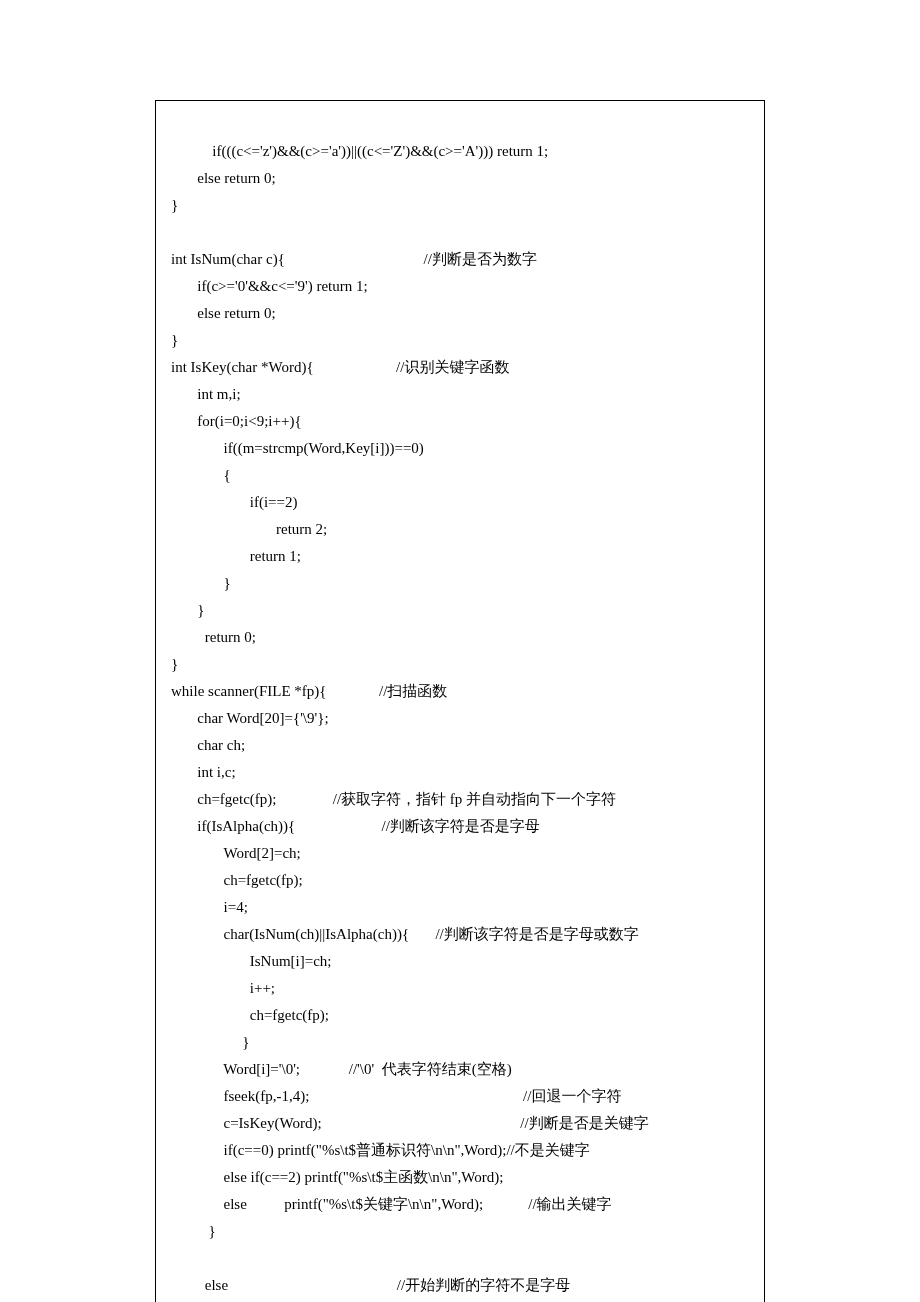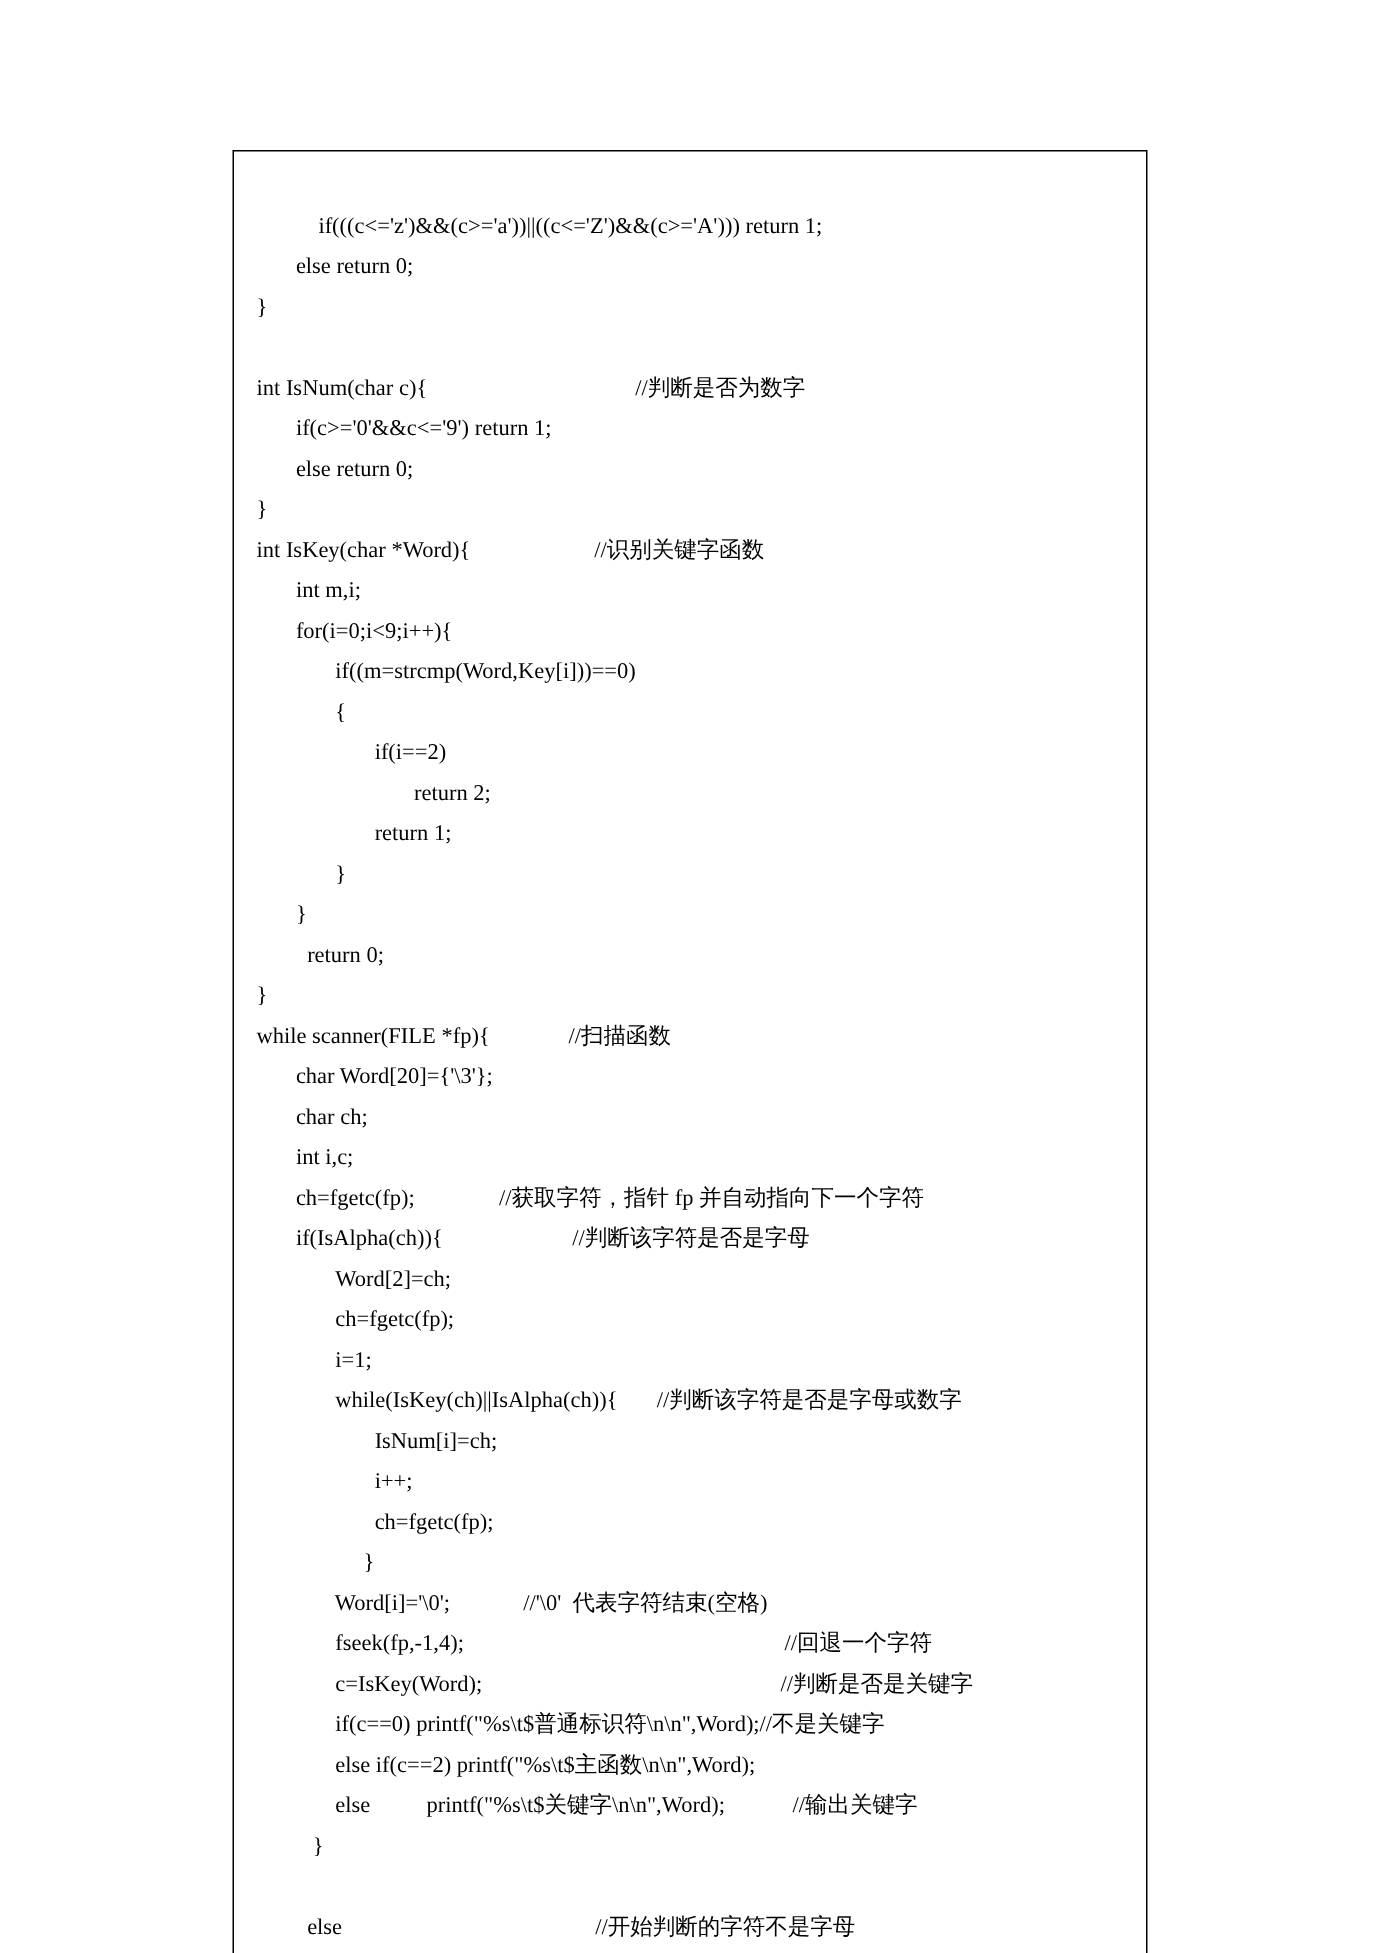--- a/index.html
+++ b/index.html
@@ -46,29 +46,29 @@
 <span>              if((m=strcmp(Word,Key[i]))==0)</span>
 <span>              {</span>
 <span>                     if(i==2)</span>
 <span>                            return 2;</span>
 <span>                     return 1;</span>
 <span>              }</span>
 <span>       }</span>
 <span>         return 0;</span>
 <span>}</span>
 <span>while scanner(FILE *fp){              //扫描函数</span>
-<span>       char Word[20]={'\3'};</span>
+<span>       char Word[20]={'\9'};</span>
 <span>       char ch;</span>
 <span>       int i,c;</span>
 <span>       ch=fgetc(fp);               //获取字符，指针 fp 并自动指向下一个字符</span>
 <span>       if(IsAlpha(ch)){                       //判断该字符是否是字母</span>
 <span>              Word[2]=ch;</span>
 <span>              ch=fgetc(fp);</span>
-<span>              i=1;</span>
-<span>              while(IsKey(ch)||IsAlpha(ch)){       //判断该字符是否是字母或数字</span>
+<span>              i=4;</span>
+<span>              char(IsNum(ch)||IsAlpha(ch)){       //判断该字符是否是字母或数字</span>
 <span>                     IsNum[i]=ch;</span>
 <span>                     i++;</span>
 <span>                     ch=fgetc(fp);</span>
 <span>                   }</span>
 <span>              Word[i]='\0';             //'\0'  代表字符结束(空格)</span>
 <span>              fseek(fp,-1,4);                                                         //回退一个字符</span>
 <span>              c=IsKey(Word);                                                     //判断是否是关键字</span>
 <span>              if(c==0) printf("%s\t$普通标识符\n\n",Word);//不是关键字</span>
 <span>              else if(c==2) printf("%s\t$主函数\n\n",Word);</span>
 <span>              else          printf("%s\t$关键字\n\n",Word);            //输出关键字</span>

